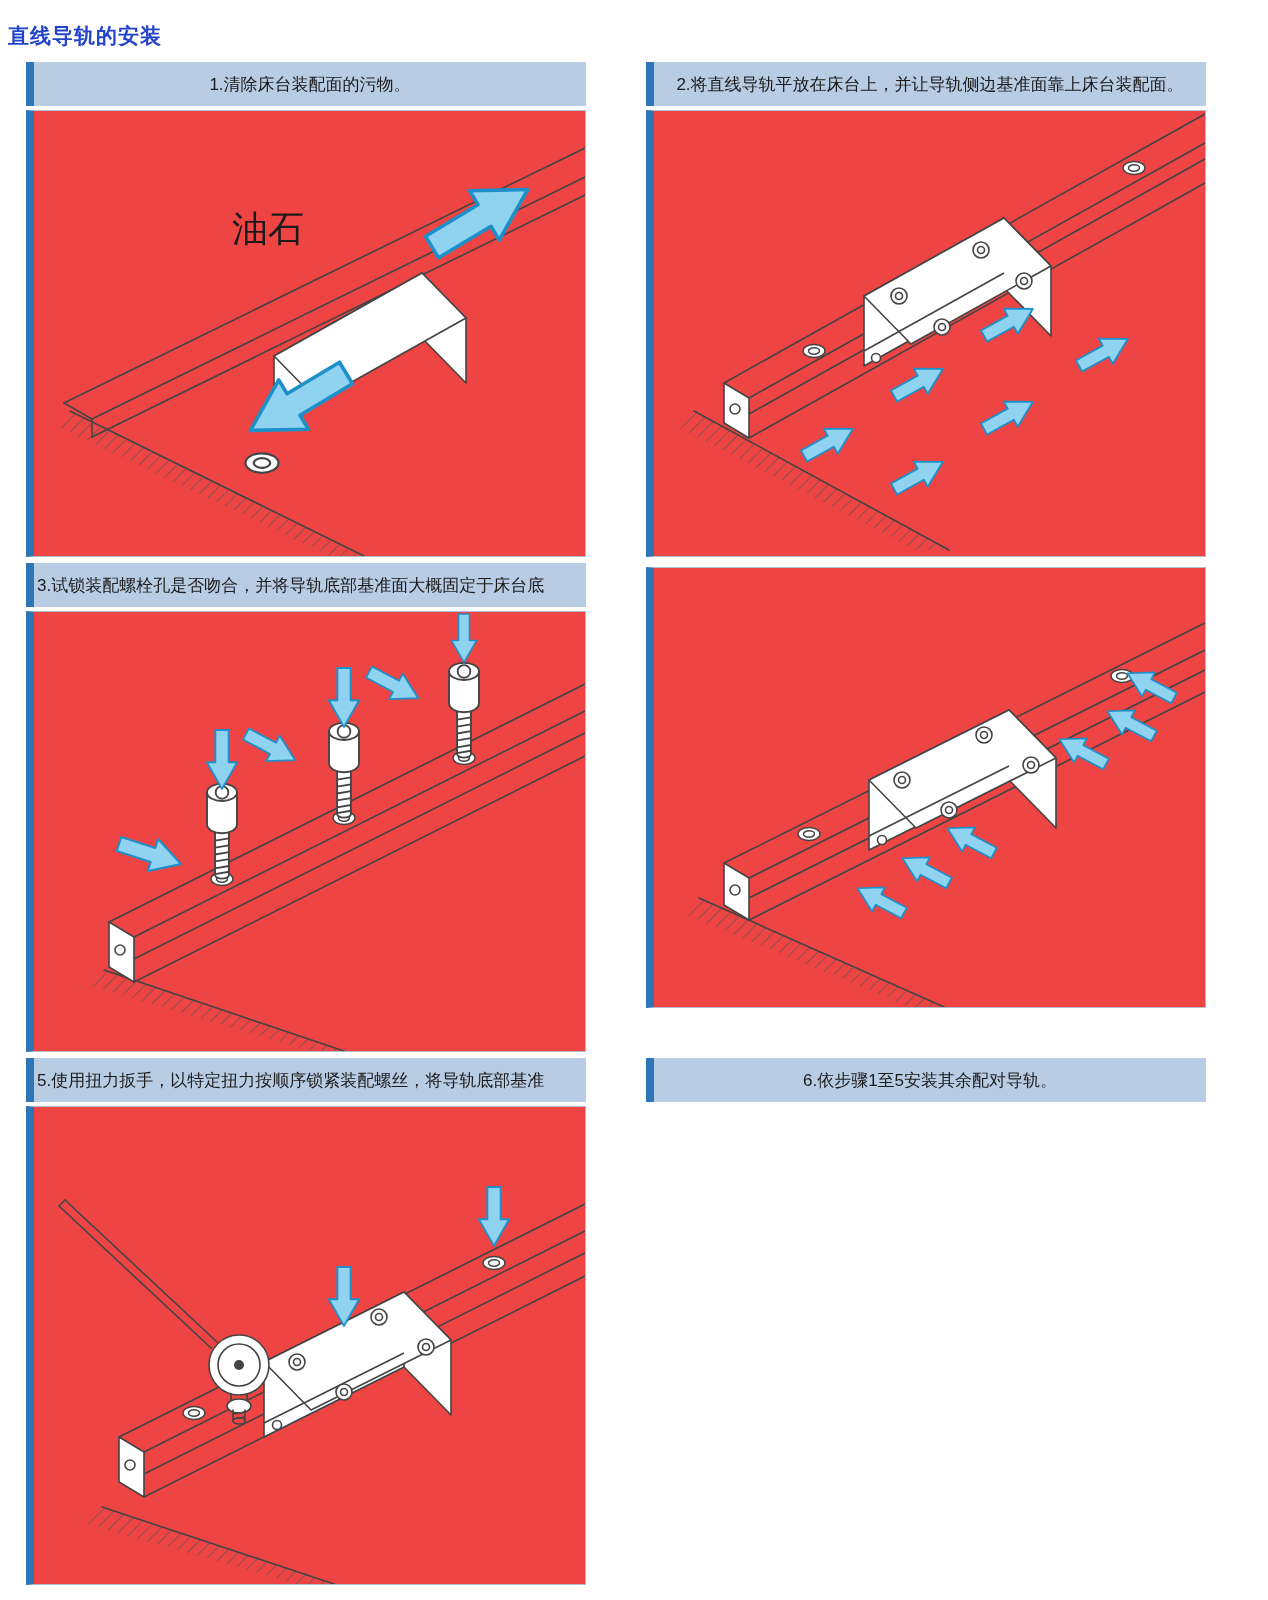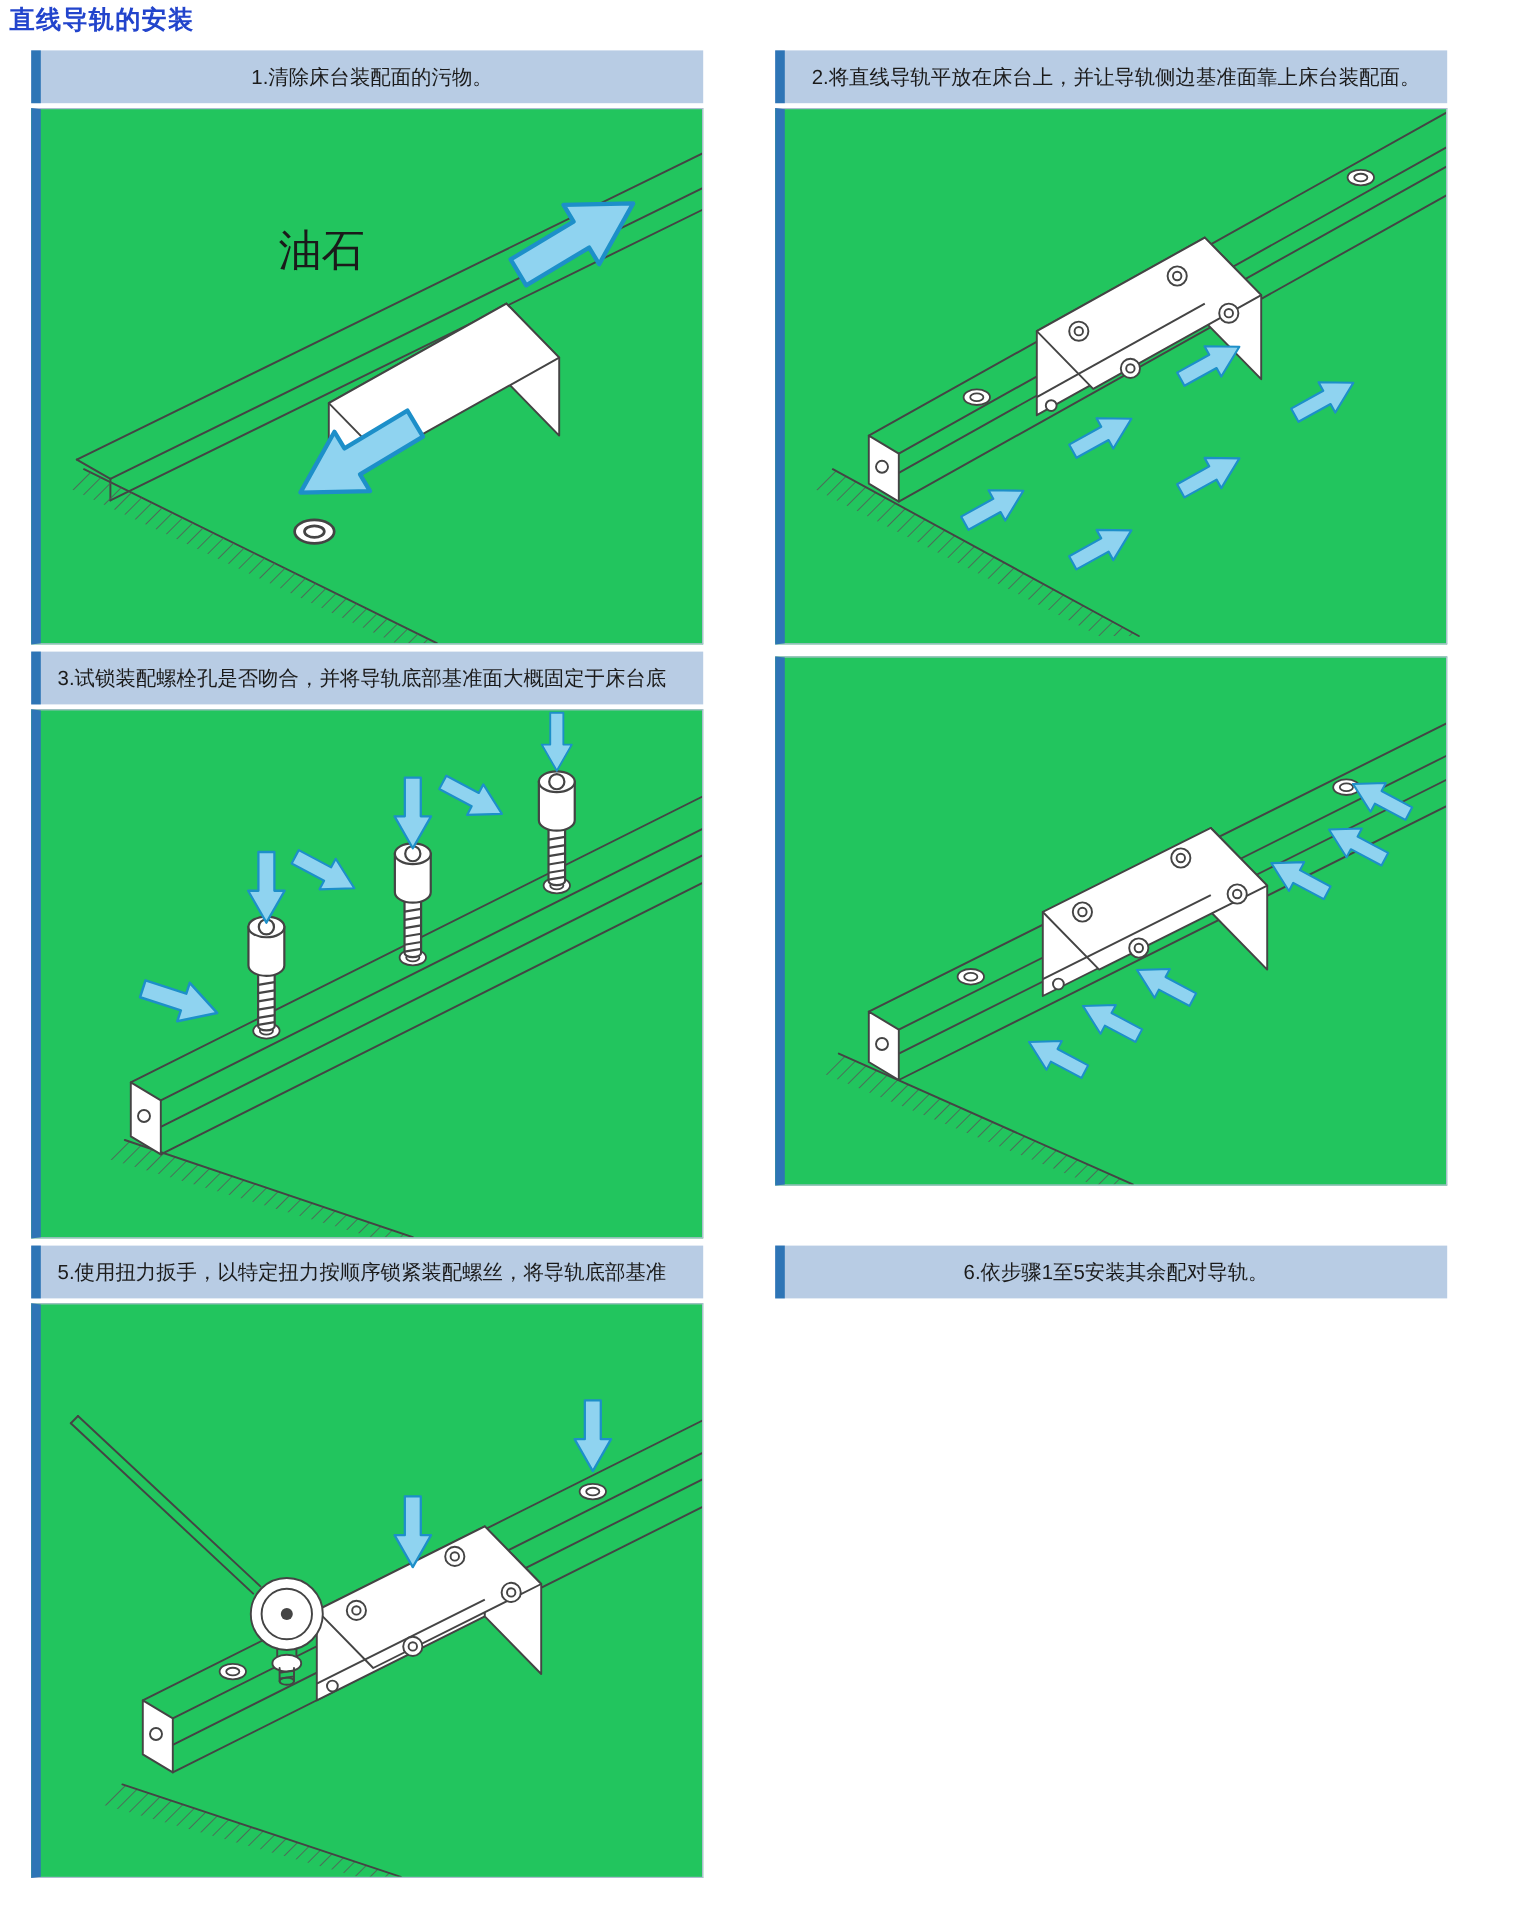--- a/index.html
+++ b/index.html
@@ -1,45 +1,45 @@
 <!DOCTYPE html>
 <html><head>
 <meta charset="utf-8">
 <style>
   html,body { margin:0; padding:0; background:#ffffff; }
   body { width:1268px; font-family:"Liberation Sans","DejaVu Sans",sans-serif; color:#1a1a1a; }
   .page { width:1268px; min-height:1600px; position:relative; }
   .page-title {
     color:#2244cc; font-weight:bold; font-size:21px;
-    padding:2px 0 12px 8px; letter-spacing:1px;
+    padding:22px 0 12px 8px; letter-spacing:1px;
   }
   .grid {
     display:grid;
     grid-template-columns:560px 560px;
     column-gap:60px; row-gap:6px;
     margin-left:26px;
     align-items:start;
   }
   .panel { width:560px; }
   .panel-header {
     background:#b8cce4;
     border-left:8px solid #2e75b6;
     height:44px;
     display:flex; align-items:center;
     font-size:17px; color:#1b1b1b;
     overflow:hidden; white-space:nowrap;
     box-sizing:border-box;
   }
   .panel-header.center { justify-content:center; }
-  .panel-header.left { padding-left:14px; }
+  .panel-header.left { padding-left:3px; }
   .figure {
     margin-top:4px;
     border:1px solid #aebdd0;
     border-left:8px solid #2e75b6;
-    background:#22c55e;
+    background:#ef4444;
     box-sizing:border-box;
     width:560px;
     overflow:hidden;
   }
   .figure svg { display:block; }
   .arrow { fill:#8fd3f0; stroke:#1d8fc9; stroke-width:2; stroke-linejoin:round; }
   .line { stroke:#444444; stroke-width:1.6; fill:none; stroke-linecap:round; stroke-linejoin:round; }
   .solid { stroke:#444444; stroke-width:1.6; fill:#ffffff; stroke-linejoin:round; }
 </style>
 </head>

